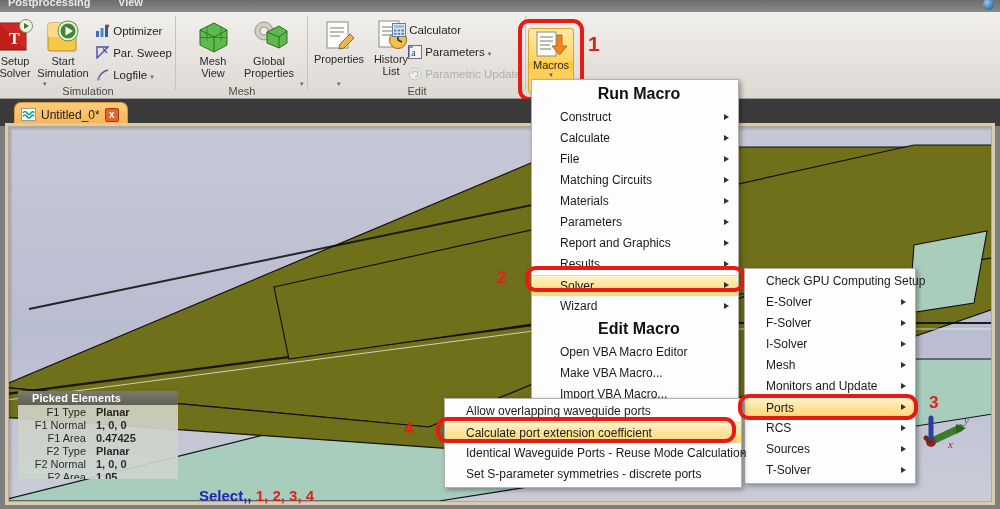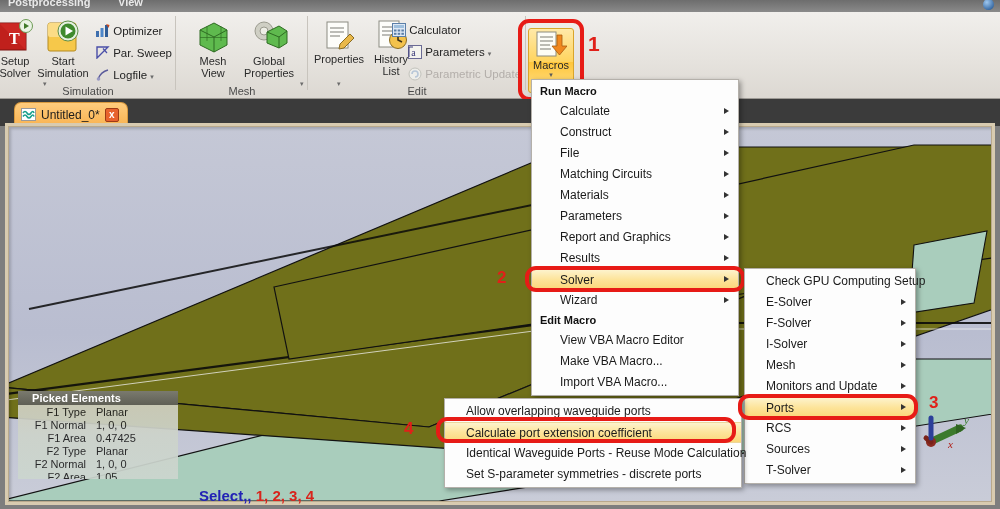--- a/index.html
+++ b/index.html
@@ -116,43 +116,44 @@
     background: linear-gradient(#7a7a6e, #5f5f55);
     color: #fff; font-weight: bold; font-size: 11px;
     padding: 1px 0 1px 14px; letter-spacing: .1px;
   }
   .picked .pbody {
     background: linear-gradient(#cfcfc0 0%, #cdd3cb 40%, #ccd6cf 100%);
     padding: 1px 0 0 0; opacity: .93;
   }
   .prow { display: flex; line-height: 13px; }
   .prow .pk { width: 78px; text-align: right; padding-right: 10px; }
-  .prow .pv { flex: 1; }
+  .prow .pv { flex: 1; font-weight: bold; }
   .prow.clip { height: 8px; overflow: hidden; }
 
   .selectnote {
     position: absolute; left: 199px; top: 487px;
     font-size: 15px; font-weight: bold; color: #2222b5;
   }
   .selectnote .red { color: #d8241c; }
 
   
   .triad { position: absolute; left: 920px; top: 408px; width: 60px; height: 45px; }
 
   
   .menu {
     position: absolute; background: #fdfdfd;
     border: 1px solid #b4b0aa;
     box-shadow: 2px 2px 5px rgba(0,0,0,.35);
     font-size: 12px; color: #1a1a1a;
     padding: 2px 0;
   }
   .menu .mtitle {
-    font-weight: bold; padding: 3px 0 4px 8px; font-size: 11px; color: #111;
+    font-weight: bold; padding: 3px 0 4px 8px; font-size: 16px; color: #111;
     background: #fdfdfd;
+    text-align: center;
   }
   .mitem {
     position: relative; height: 21px; line-height: 21px;
     padding-left: 28px; padding-right: 22px; white-space: nowrap;
   }
   .mitem.hl {
     background: linear-gradient(#fdf3cd 0%, #fde49a 50%, #fbd77a 100%);
     border-top: 1px solid #ecd79a; border-bottom: 1px solid #ecd79a;
   }
   .mitem .arw {
@@ -404,24 +405,24 @@
       <path d="M11 34 L6 30" stroke="#7a2219" stroke-width="5" stroke-linecap="round"></path>
       <path d="M11 30 L11 10" stroke="#2b3f9a" stroke-width="5" stroke-linecap="round"></path>
       <text x="44" y="16" font-size="11" fill="#2f7a24" font-family="Liberation Serif, serif" font-style="italic">y</text>
       <text x="28" y="40" font-size="11" fill="#b02019" font-family="Liberation Serif, serif" font-style="italic">x</text>
     </svg>
   </div>
 
   <div class="menu" style="left:531px; top:79px; width:208px;">
     <div class="mtitle">Run Macro</div>
     <div class="mitem">
+      <span>Construct</span><span class="arw"></span>
+    </div>
+    <div class="mitem">
       <span>Calculate</span><span class="arw"></span>
-    </div>
-    <div class="mitem">
-      <span>Construct</span><span class="arw"></span>
     </div>
     <div class="mitem">
       <span>File</span><span class="arw"></span>
     </div>
     <div class="mitem">
       <span>Matching Circuits</span><span class="arw"></span>
     </div>
     <div class="mitem">
       <span>Materials</span><span class="arw"></span>
     </div>
@@ -435,21 +436,21 @@
       <span>Results</span><span class="arw"></span>
     </div>
     <div class="mitem hl">
       <span>Solver</span><span class="arw"></span>
     </div>
     <div class="mitem">
       <span>Wizard</span><span class="arw"></span>
     </div>
     <div class="mtitle">Edit Macro</div>
     <div class="mitem">
-      <span>View VBA Macro Editor</span>
+      <span>Open VBA Macro Editor</span>
     </div>
     <div class="mitem">
       <span>Make VBA Macro...</span>
     </div>
     <div class="mitem">
       <span>Import VBA Macro...</span>
     </div>
   </div>
 
   <div class="redring" style="left:525px; top:266px; width:220px; height:26px;"></div>

